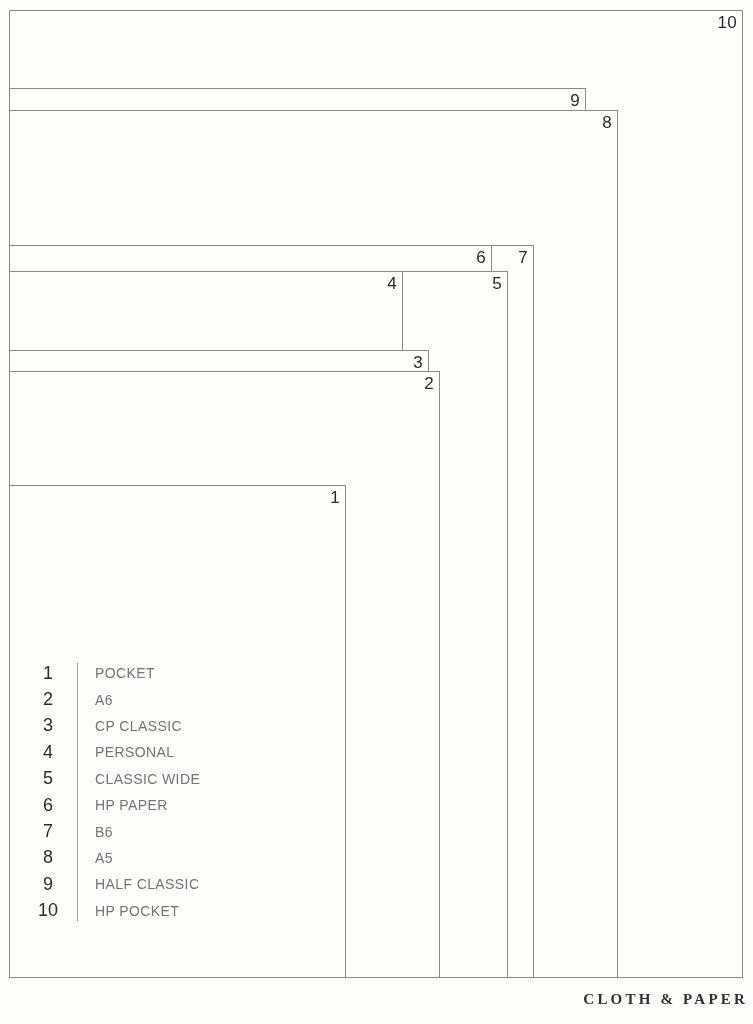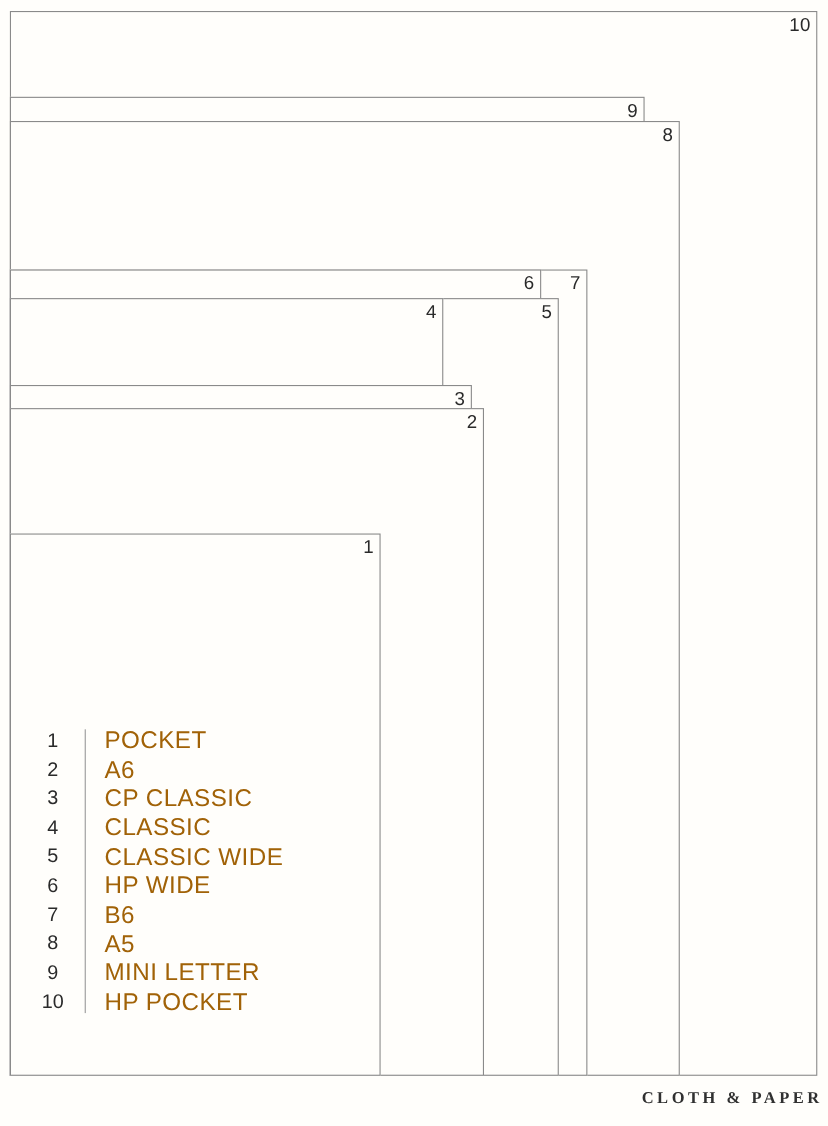--- a/index.html
+++ b/index.html
@@ -53,23 +53,23 @@
     left: 33px;
     width: 30px;
     text-align: center;
     font-size: 18px;
     color: #2a2a2a;
   }
   .legend-name {
     position: absolute;
     left: 95px;
     white-space: nowrap;
-    font-size: 22px;
+    font-size: 14px;
     letter-spacing: 0.4px;
-    color: #a16207;
+    color: #737373;
   }
   #legend-divider {
     position: absolute;
     left: 77px;
     top: 663px;
     width: 1px;
     height: 258px;
     background: #9a9a9a;
     z-index: 71;
   }
@@ -122,41 +122,41 @@
       <div class="legend-row">
         <span class="legend-num">2</span>
         <span class="legend-name">A6</span>
       </div>
       <div class="legend-row">
         <span class="legend-num">3</span>
         <span class="legend-name">CP CLASSIC</span>
       </div>
       <div class="legend-row">
         <span class="legend-num">4</span>
-        <span class="legend-name">CLASSIC</span>
+        <span class="legend-name">PERSONAL</span>
       </div>
       <div class="legend-row">
         <span class="legend-num">5</span>
         <span class="legend-name">CLASSIC WIDE</span>
       </div>
       <div class="legend-row">
         <span class="legend-num">6</span>
-        <span class="legend-name">HP WIDE</span>
+        <span class="legend-name">HP PAPER</span>
       </div>
       <div class="legend-row">
         <span class="legend-num">7</span>
         <span class="legend-name">B6</span>
       </div>
       <div class="legend-row">
         <span class="legend-num">8</span>
         <span class="legend-name">A5</span>
       </div>
       <div class="legend-row">
         <span class="legend-num">9</span>
-        <span class="legend-name">MINI LETTER</span>
+        <span class="legend-name">HALF CLASSIC</span>
       </div>
       <div class="legend-row">
         <span class="legend-num">10</span>
         <span class="legend-name">HP POCKET</span>
       </div>
     </div>
   <div id="legend-divider"></div>
   <div id="brand-wordmark">CLOTH &amp; PAPER</div>
 </div>
 

